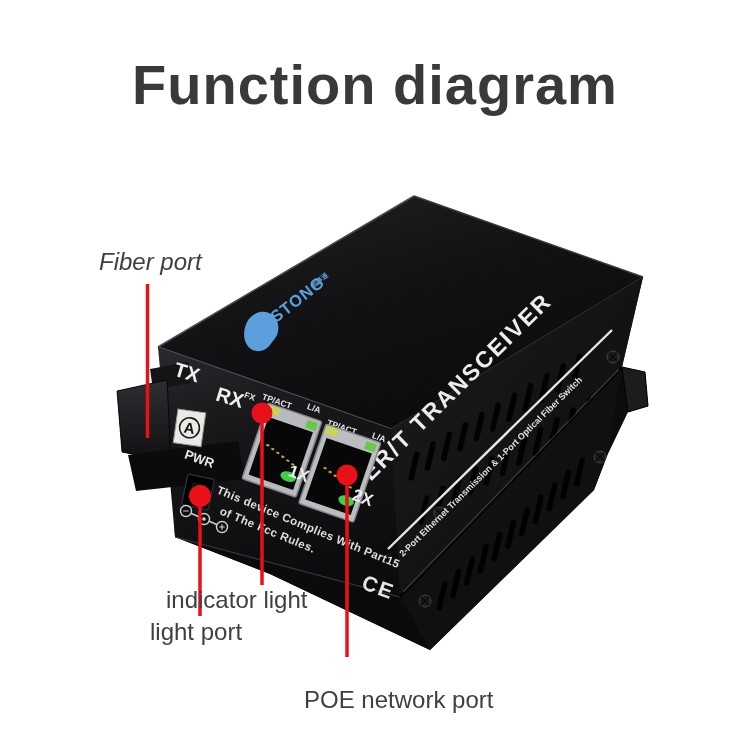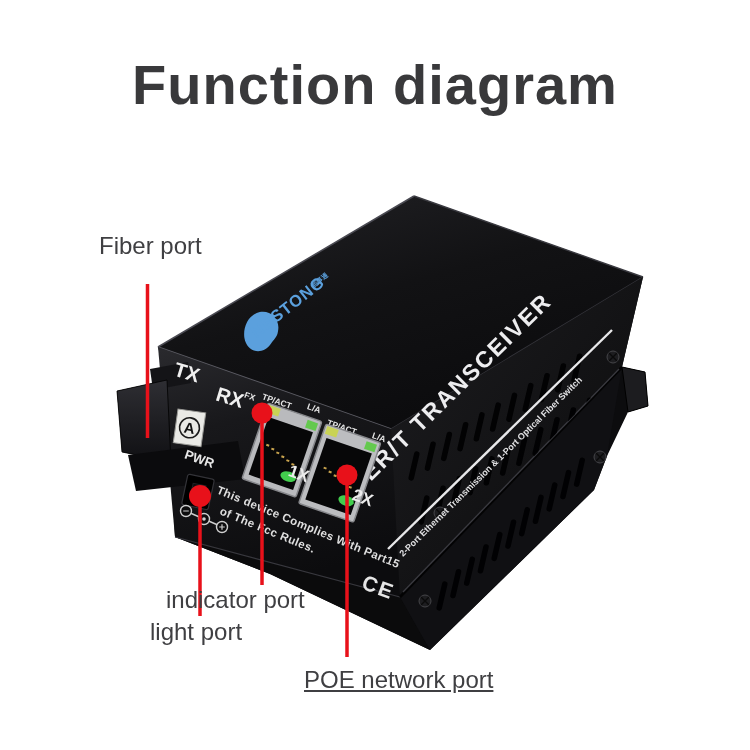--- a/index.html
+++ b/index.html
@@ -11,24 +11,24 @@
   }
   .title{
     position:absolute;top:52px;left:0;width:100%;
     text-align:center;font-size:56px;font-weight:bold;
     color:#39393b;letter-spacing:1px;
   }
   .scene{position:absolute;left:0;top:0;}
   .callout{
     position:absolute;font-size:24px;color:#3f3f42;white-space:nowrap;
   }
-  .co-fiber{left:99px;top:232px;}
+  .co-fiber{left:99px;top:248px;font-style:italic;}
   .co-indicator{left:166px;top:586px;}
   .co-power{left:150px;top:618px;}
-  .co-poe{left:304px;top:666px;text-decoration:underline;}
+  .co-poe{left:304px;top:686px;}
   svg text{font-family:"Liberation Sans", sans-serif;}
 </style>
 </head>
 <body>
 
 <div id="stage">
 
   <div class="title">Function diagram</div>
 
   <svg class="scene" width="750" height="750" viewBox="0 0 750 750">
@@ -220,17 +220,17 @@
       <line x1="347" y1="475" x2="347" y2="657"></line>
     </g>
     <g fill="#e8111a">
       <circle cx="262" cy="413" r="10.5"></circle>
       <circle cx="200" cy="496" r="11"></circle>
       <circle cx="347" cy="475" r="10.5"></circle>
     </g>
   </svg>
 
   <div class="callout co-fiber">Fiber port</div>
-  <div class="callout co-indicator">indicator port</div>
+  <div class="callout co-indicator">indicator light</div>
   <div class="callout co-power">light port</div>
   <div class="callout co-poe">POE network port</div>
 
 </div>
 
 </body></html>

